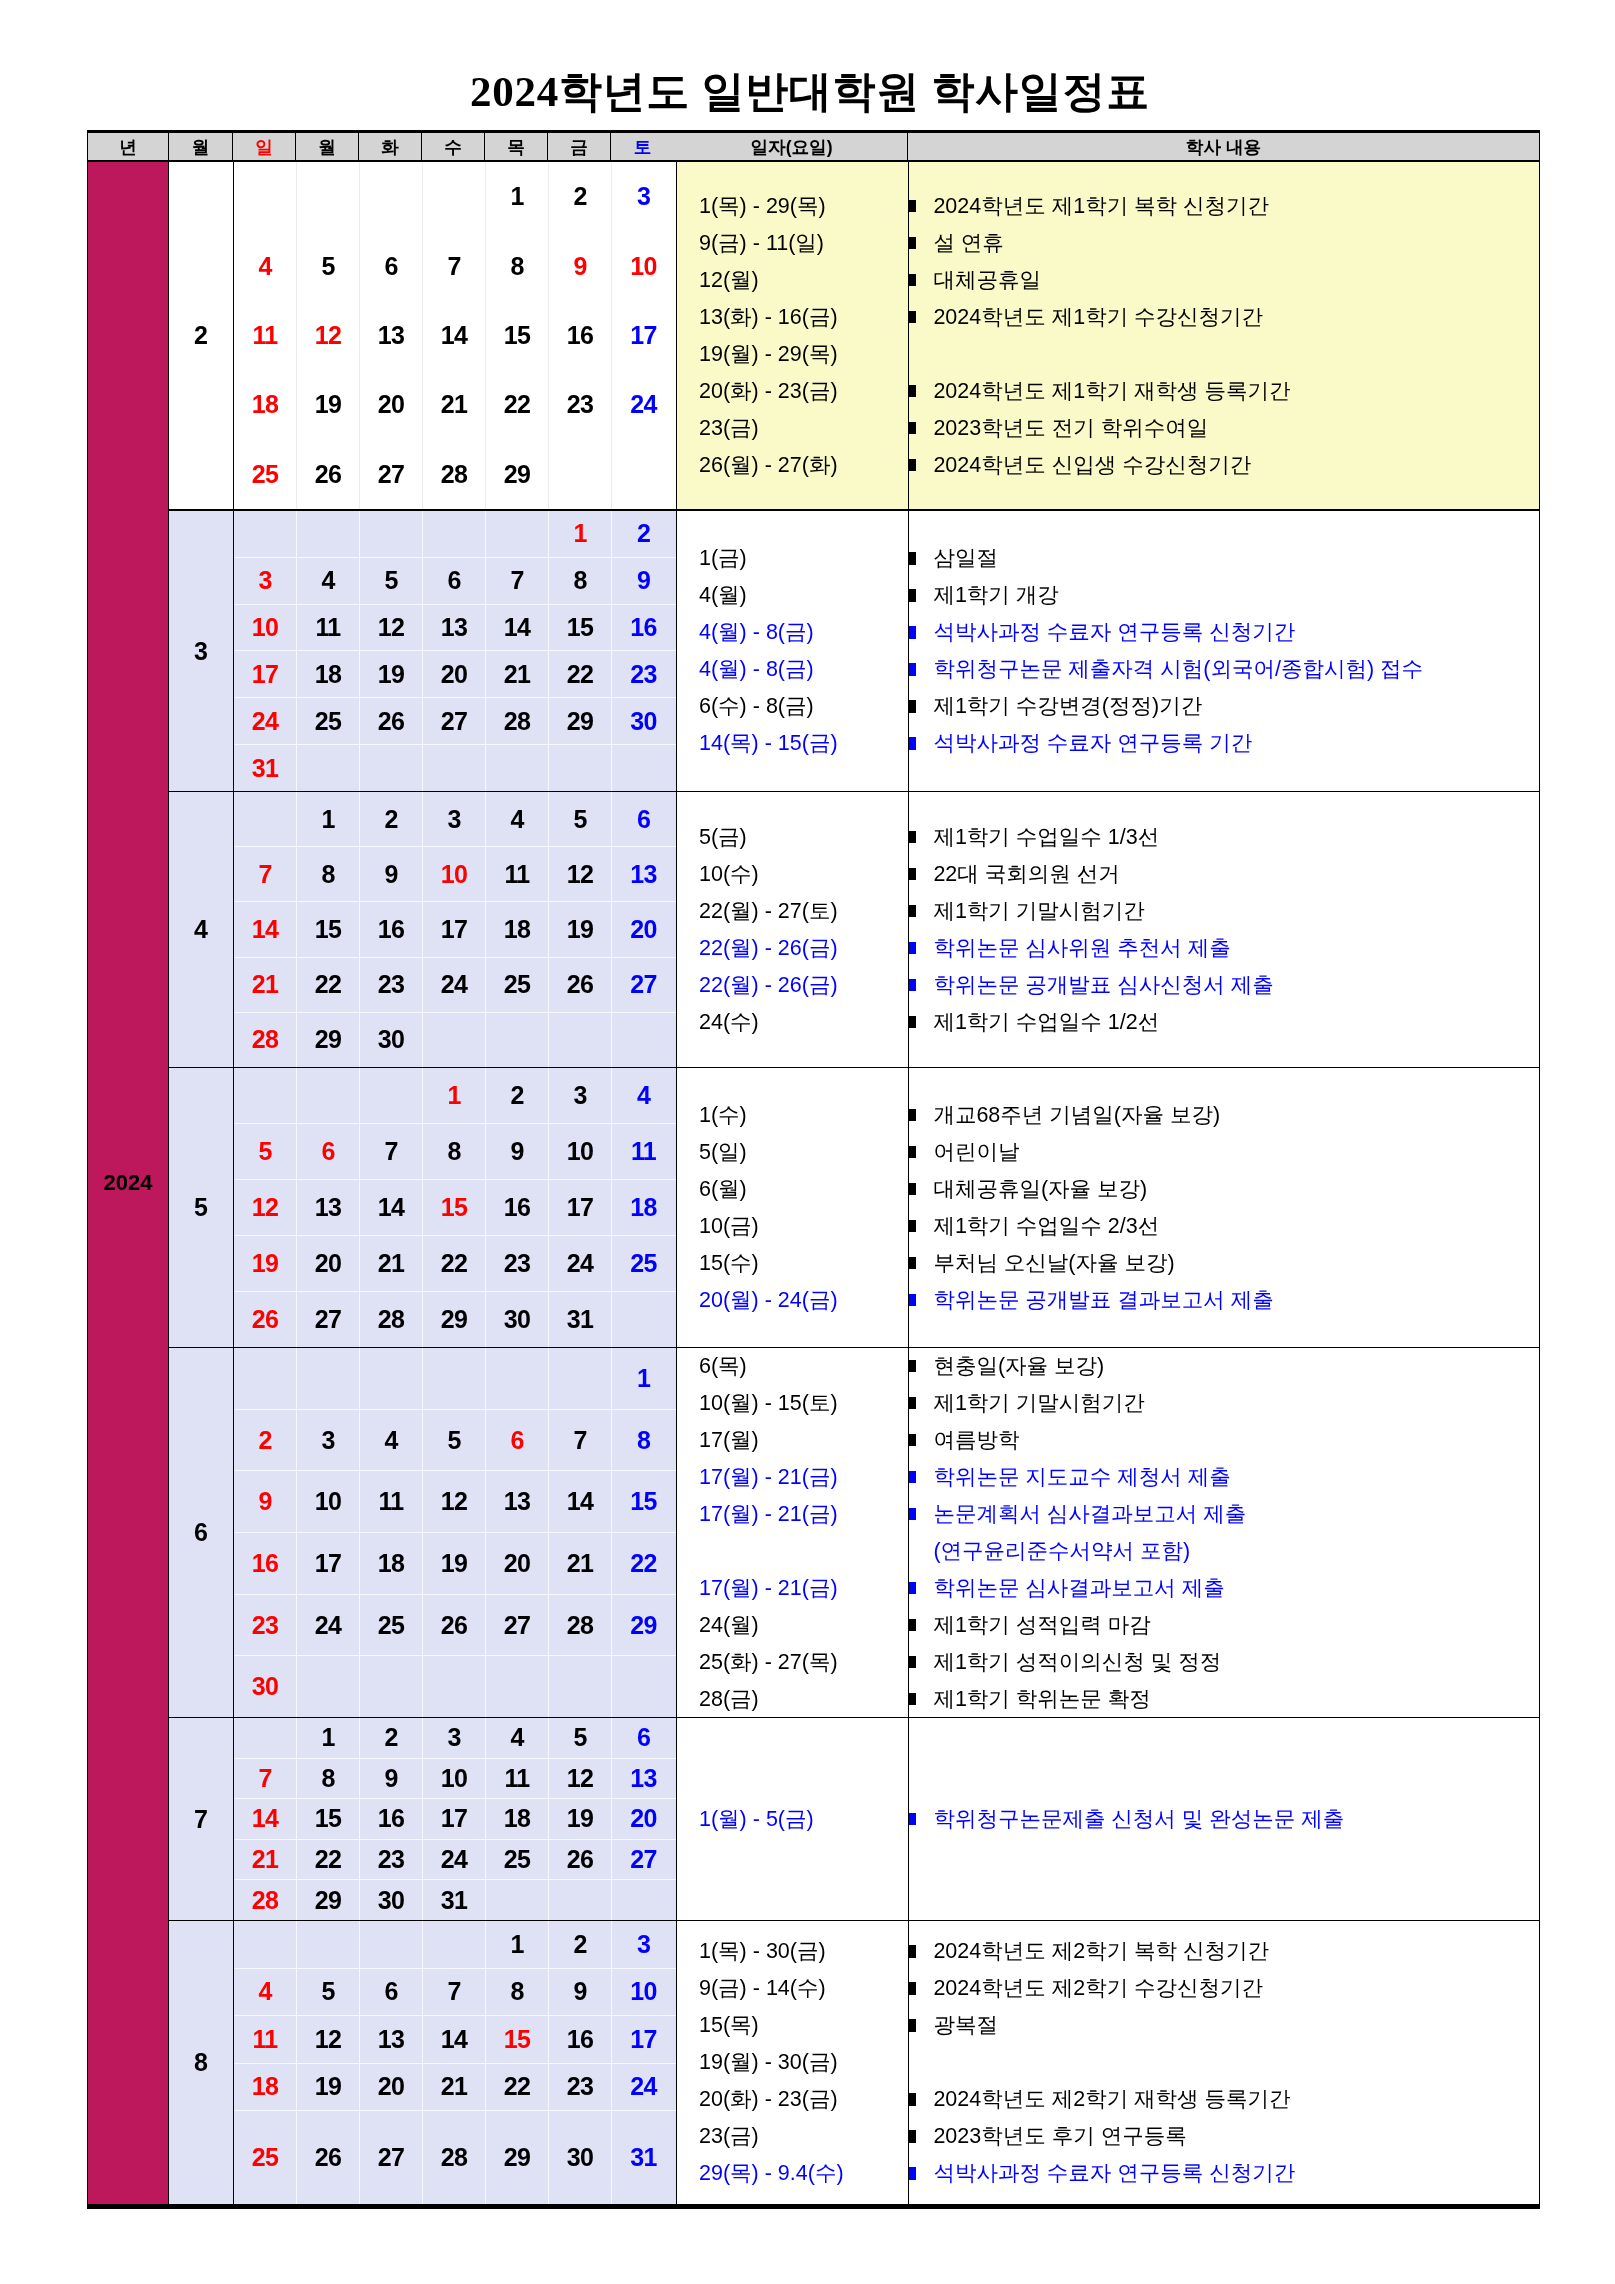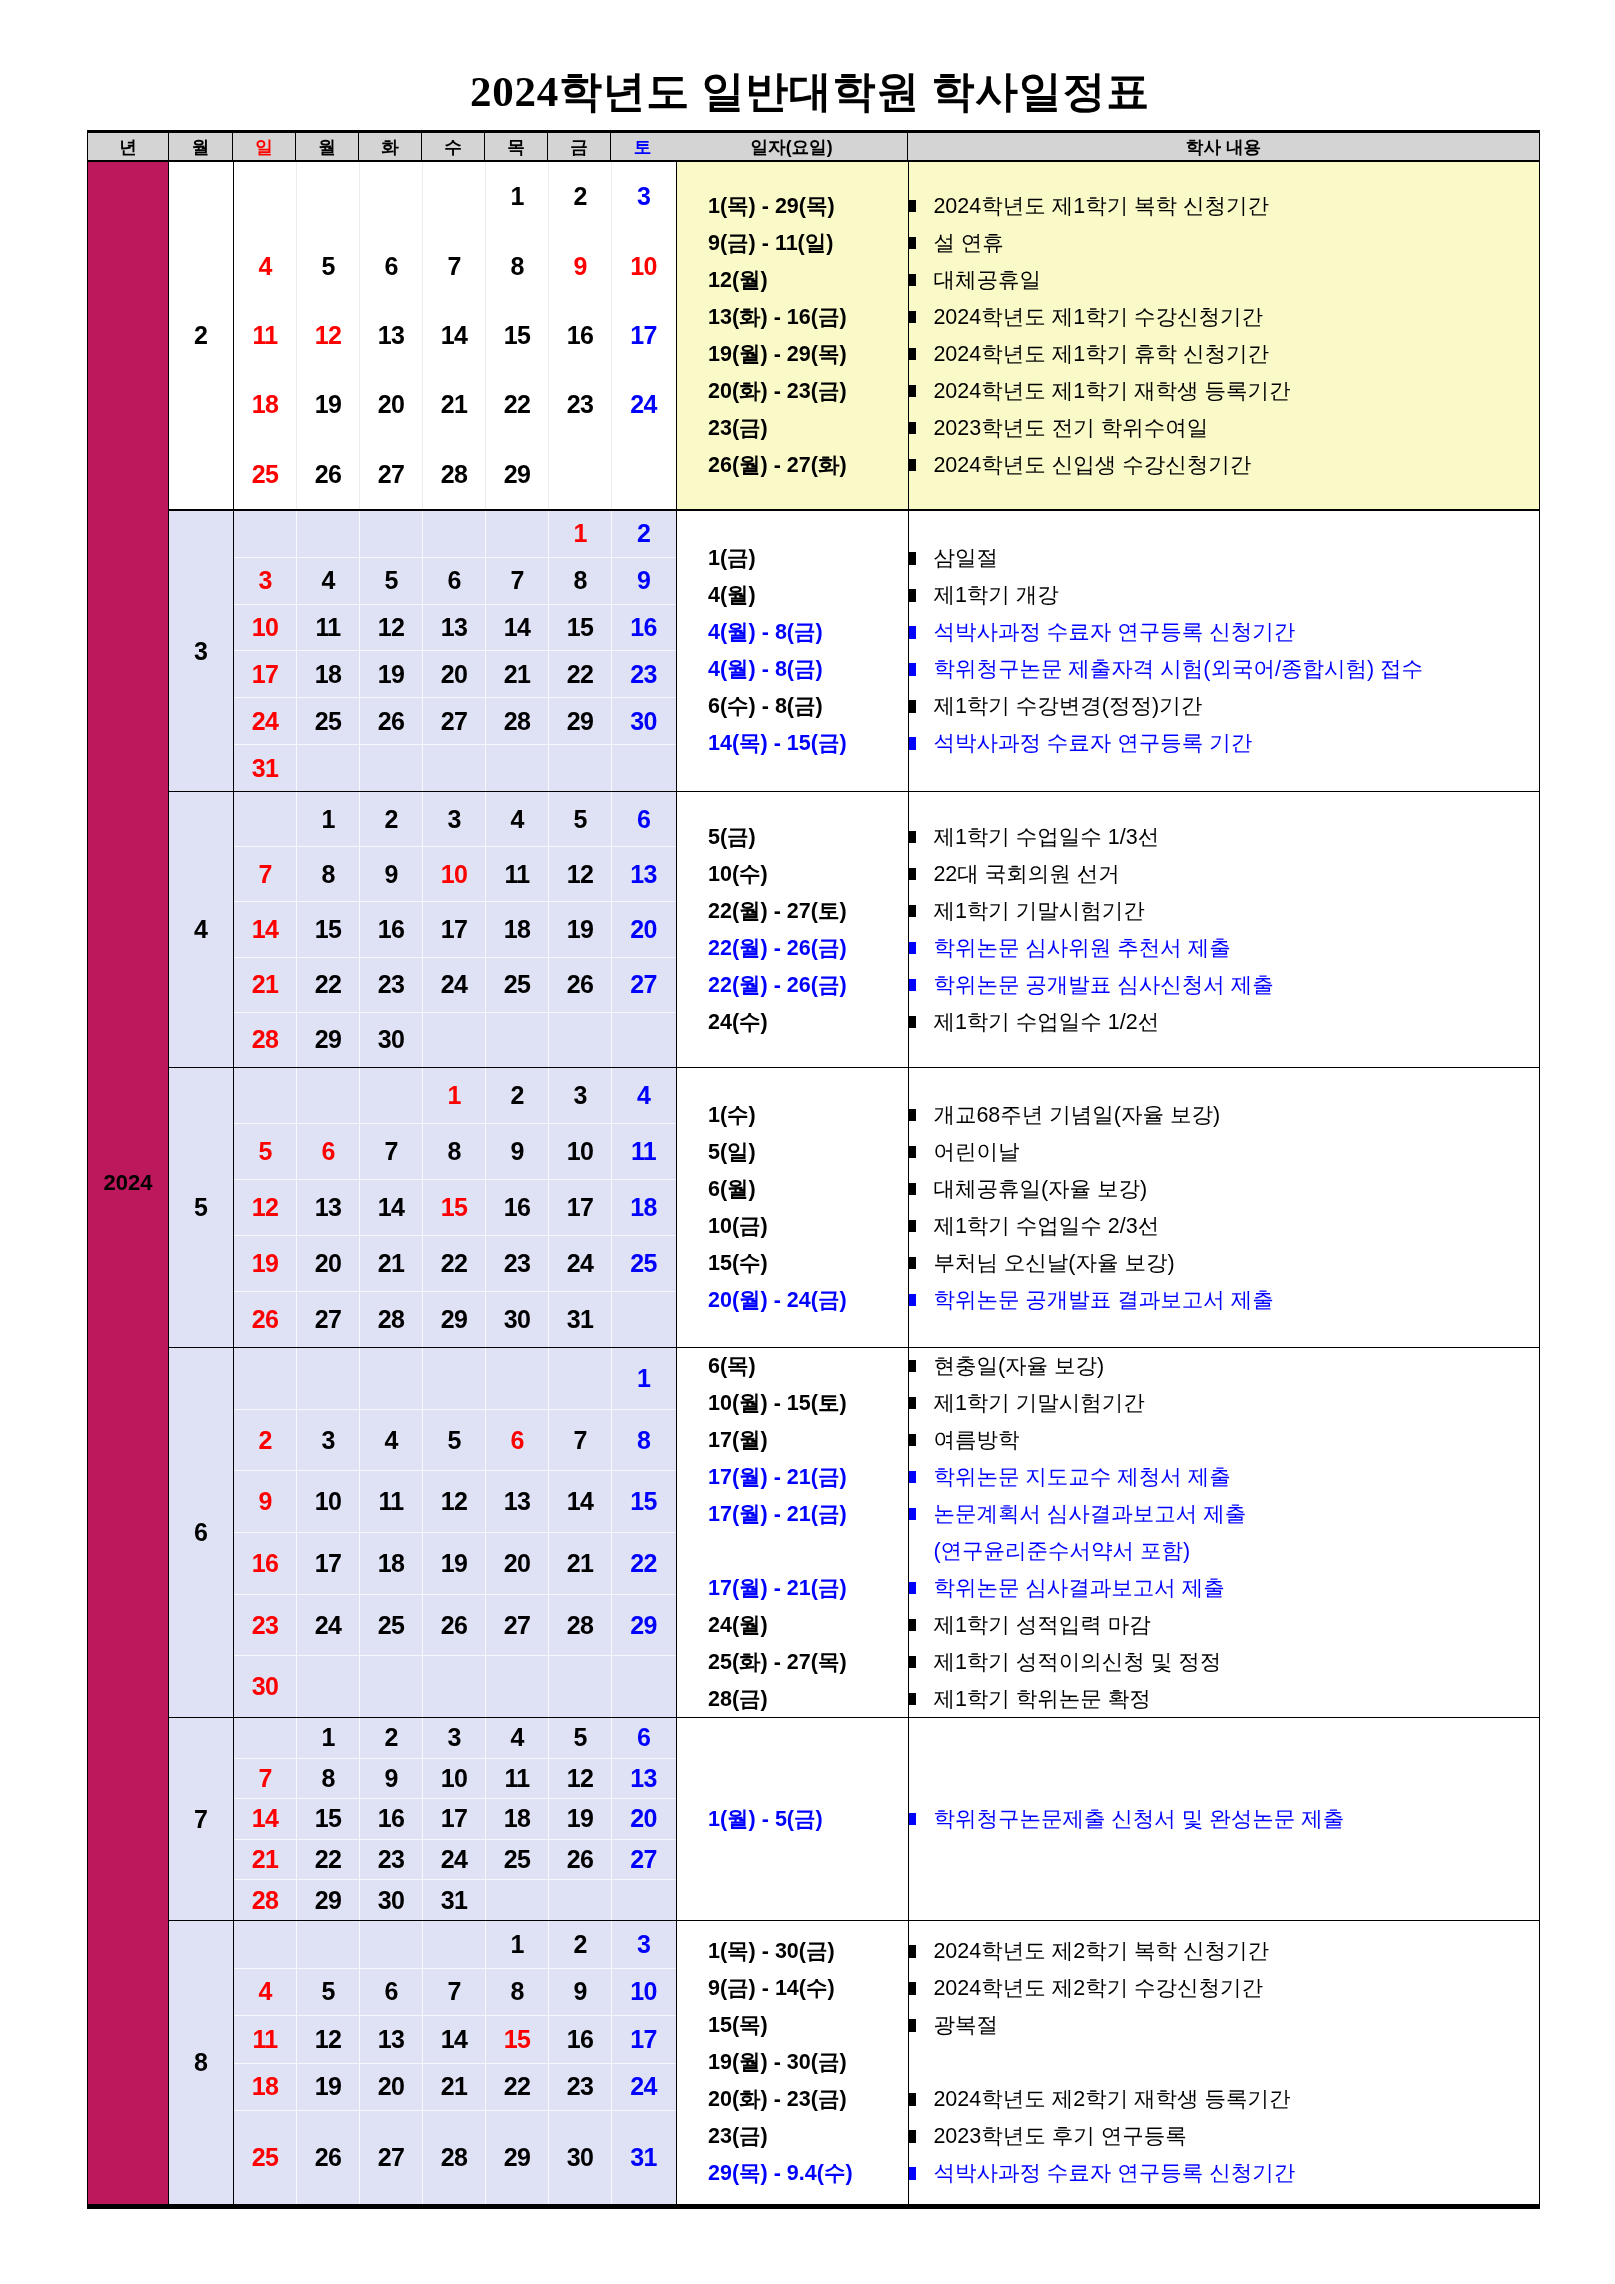--- a/index.html
+++ b/index.html
@@ -43,21 +43,21 @@
   .month-row:not(.feb) .week:not(:first-child){border-top:0.7px solid rgba(255,255,255,.75);}
   .month-row.feb .day:not(:nth-child(7)){border-right:0.7px solid #ececec;}
   .month-row.feb .mo-cell,.month-row.feb .cal{background:#ffffff;}
   .m-8 .week:last-child{flex:2;}
   
   .ev-area{flex:1;border-left:1.3px solid var(--ink);position:relative;background:#ffffff;
            display:flex;flex-direction:column;justify-content:center;font-size:21.5px;}
   .month-row.feb .ev-area{background:var(--feb-ev-bg);}
   .ev-area::before{content:"";position:absolute;left:231px;top:0;bottom:0;width:1.3px;background:var(--ink);}
   .evline{display:flex;align-items:flex-start;line-height:37px;}
-  .ev-date{width:231px;padding-left:31px;white-space:pre;font-weight:bold;}
+  .ev-date{width:231px;padding-left:22px;white-space:pre;}
   .ev-text{flex:1;}
   .l1{display:flex;align-items:flex-start;}
   .bullet{display:inline-block;flex:none;width:7.8px;height:12.4px;background:currentColor;
           margin-top:12.4px;margin-right:17.6px;}
   .l2{padding-left:25.4px;}
   .red{color:var(--red);}
   .blue{color:var(--blue);}
 </style>
 </head>
 <body>
@@ -165,26 +165,20 @@
                 <div class="ev-date ">13(화) - 16(금)</div>
                 <div class="ev-text ">
                   <div class="l1">
                     <span class="bullet"></span>
                     <span>2024학년도 제1학기 수강신청기간</span>
                   </div>
                 </div>
               </div>
               <div class="evline">
                 <div class="ev-date ">19(월) - 29(목)</div>
-                <div class="ev-text ">
-                  <div class="l1">
-                    <span class="bullet"></span>
-                    <span>2024학년도 제1학기 휴학 신청기간</span>
-                  </div>
-                </div>
               </div>
               <div class="evline">
                 <div class="ev-date ">20(화) - 23(금)</div>
                 <div class="ev-text ">
                   <div class="l1">
                     <span class="bullet"></span>
                     <span>2024학년도 제1학기 재학생 등록기간</span>
                   </div>
                 </div>
               </div>

